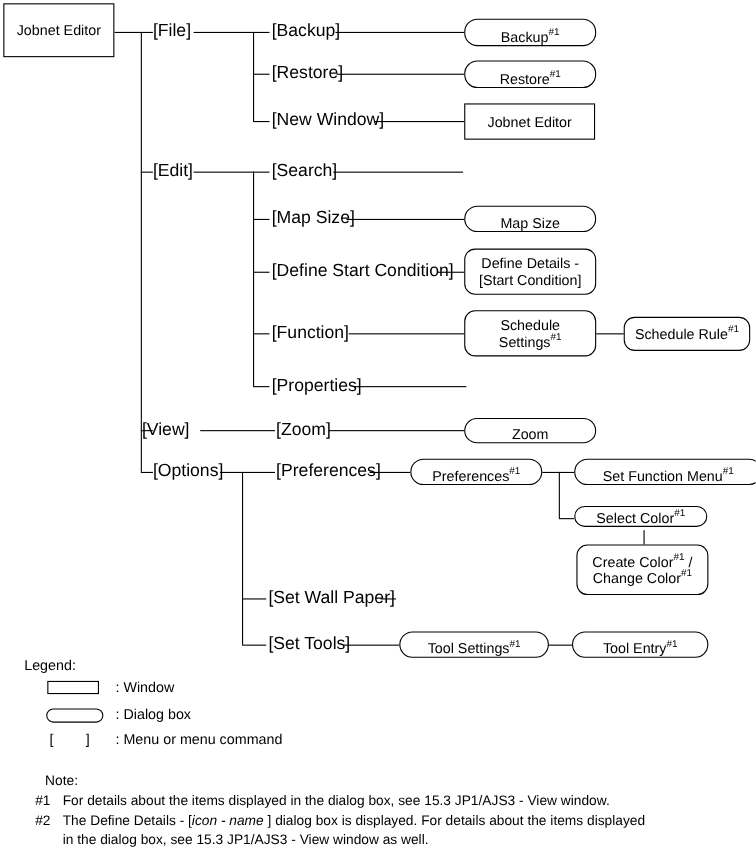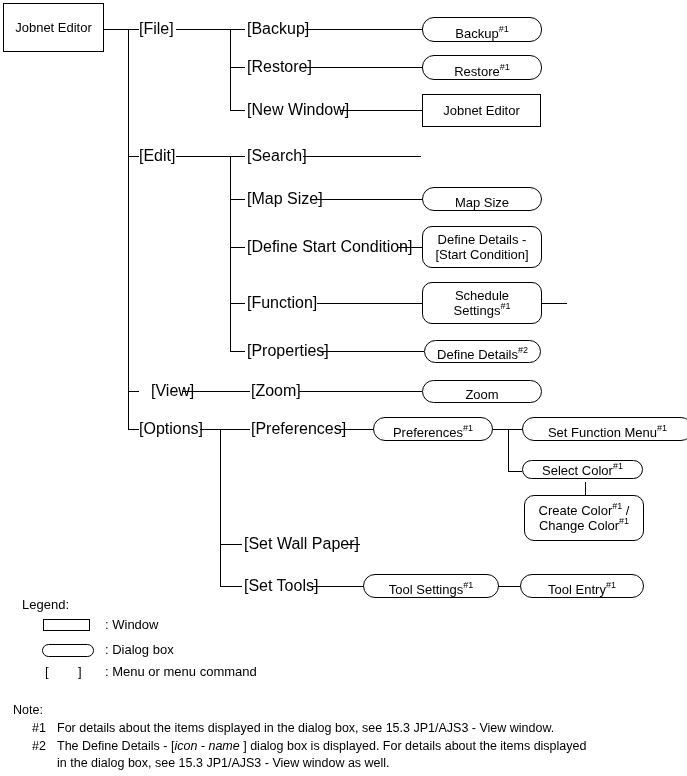--- a/index.html
+++ b/index.html
@@ -32,21 +32,21 @@
     position:absolute;
     font-size:16px;
     line-height:16px;
     white-space:nowrap;
   }
   .hline{position:absolute;height:1px;background:#000;}
   .vline{position:absolute;width:1px;background:#000;}
   sup.sp{font-size:9px;line-height:0;position:relative;top:-1px;}
   .legend-text,.legend-title{position:absolute;font-size:13px;line-height:16px;white-space:nowrap;}
   .lshape{position:absolute;border:1px solid #000;background:#fff;box-sizing:border-box;}
-  .note-title{position:absolute;font-size:12.5px;line-height:16px;white-space:nowrap;}
+  .note-title{position:absolute;font-size:12.5px;line-height:16px;white-space:nowrap;margin-left:28px;}
   .note-marker{position:absolute;font-size:12.5px;line-height:16px;white-space:nowrap;}
   .note-text{position:absolute;font-size:12.5px;line-height:16px;white-space:nowrap;}
   .note-text em{font-style:italic;}
 </style>
 </head>
 <body>
 
 <div id="figure">
 
   <div class="hline" style="left:104px;top:29px;width:35px"></div>
@@ -92,21 +92,21 @@
   <div class="mlabel" style="left:139px;top:21px">[File]</div>
   <div class="mlabel" style="left:247px;top:21px">[Backup]</div>
   <div class="mlabel" style="left:247px;top:59px">[Restore]</div>
   <div class="mlabel" style="left:247px;top:102px">[New Window]</div>
   <div class="mlabel" style="left:139px;top:148px">[Edit]</div>
   <div class="mlabel" style="left:247px;top:148px">[Search]</div>
   <div class="mlabel" style="left:247px;top:191px">[Map Size]</div>
   <div class="mlabel" style="left:247px;top:239px">[Define Start Condition]</div>
   <div class="mlabel" style="left:247px;top:295px">[Function]</div>
   <div class="mlabel" style="left:247px;top:343px">[Properties]</div>
-  <div class="mlabel" style="left:151px;top:383px">[View]</div>
+  <div class="mlabel" style="left:129px;top:383px">[View]</div>
   <div class="mlabel" style="left:251px;top:383px">[Zoom]</div>
   <div class="mlabel" style="left:139px;top:421px">[Options]</div>
   <div class="mlabel" style="left:251px;top:421px">[Preferences]</div>
   <div class="mlabel" style="left:244px;top:536px">[Set Wall Paper]</div>
   <div class="mlabel" style="left:244px;top:578px">[Set Tools]</div>
 
   <div class="box window" style="left:3px;top:3px;width:101px;height:49px">
     <span>Jobnet Editor</span>
   </div>
 
@@ -130,24 +130,24 @@
 
   <div class="box dialog" style="left:422px;top:187px;width:120px;height:24px">
     <span>Map Size</span>
   </div>
 
   <div class="box dialog-r" style="left:422px;top:282px;width:120px;height:42px">
     <span>Schedule</span>
     <span><span>Settings</span><sup class="sp">#1</sup></span>
   </div>
 
+  <div class="box dialog-r" style="left:567px;top:288px;width:115px;height:31px">
+    <span><span>Schedule Rule</span><sup class="sp">#1</sup></span>
+  </div>
 
-  <div class="box dialog" style="left:424px;top:340px;width:117px;height:23px">
-    <span><span>Define Details</span><sup class="sp">#2</sup></span>
-  </div>
 
   <div class="box dialog" style="left:422px;top:380px;width:120px;height:23px">
     <span>Zoom</span>
   </div>
 
   <div class="box dialog" style="left:373px;top:417px;width:120px;height:24px">
     <span><span>Preferences</span><sup class="sp">#1</sup></span>
   </div>
 
   <div class="box dialog" style="left:522px;top:417px;width:171px;height:24px">

